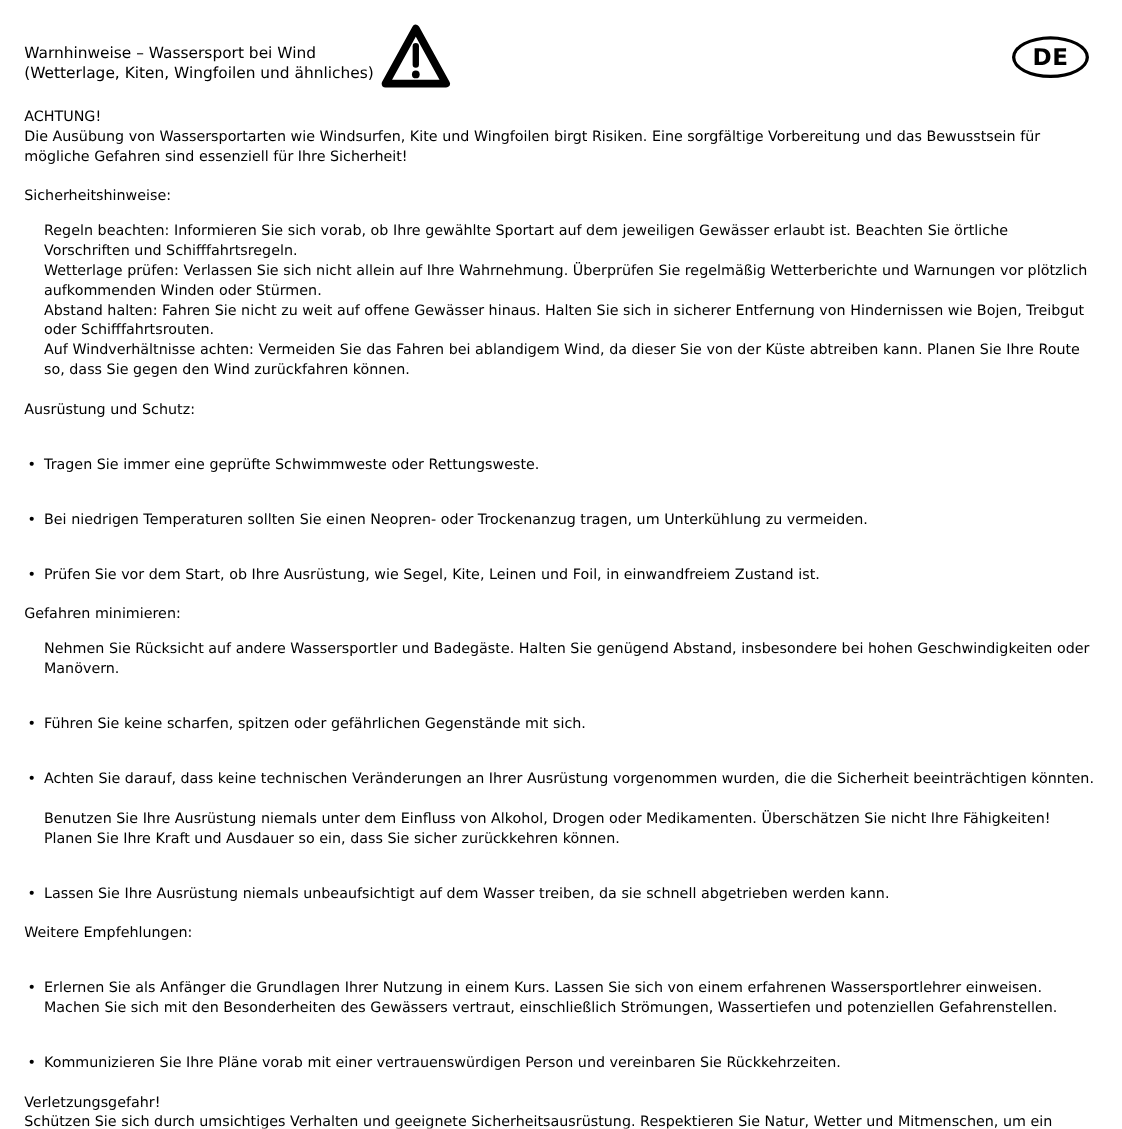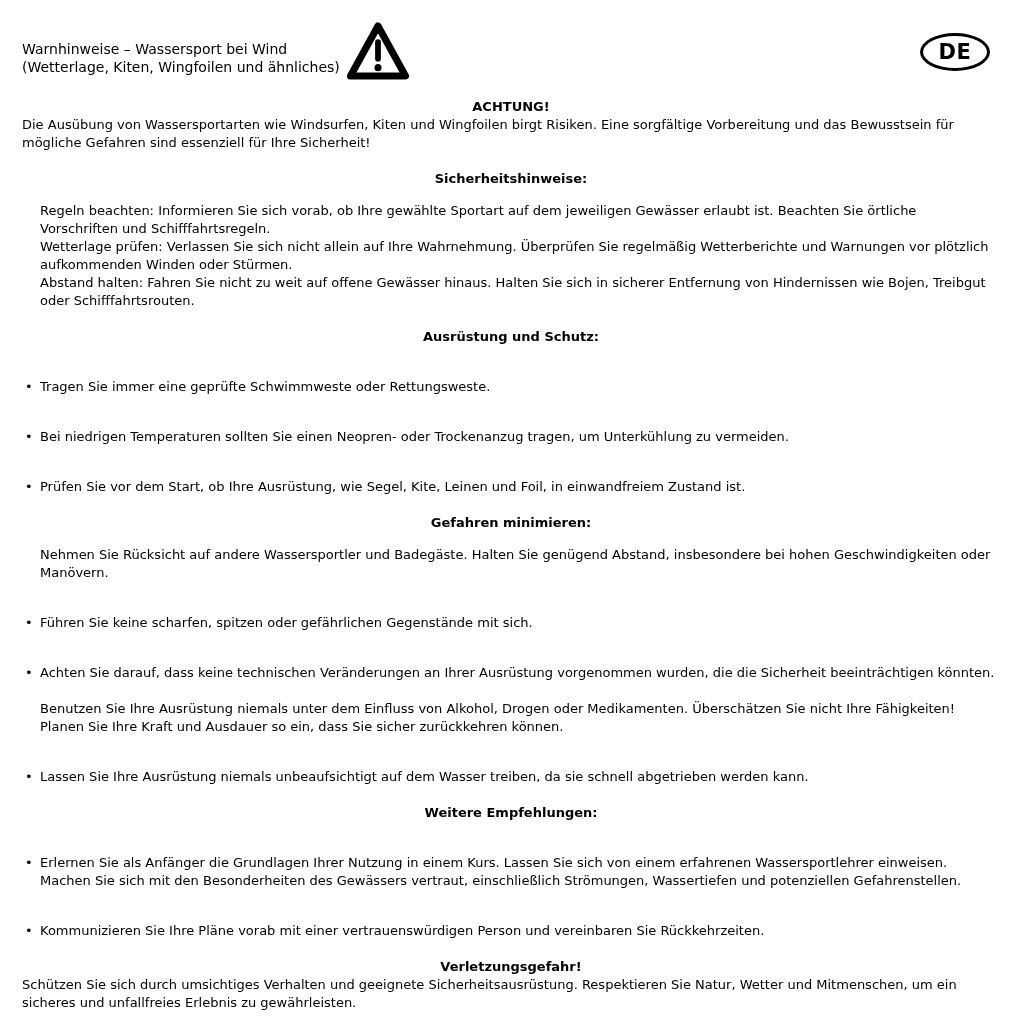--- a/index.html
+++ b/index.html
@@ -51,23 +51,22 @@
     font-weight: bold;
     font-size: 21px;
     letter-spacing: 0.5px;
     flex: 0 0 auto;
     text-align: right;
   }
   
   .section { margin-top: 18px; }
   .section.first { margin-top: 16px; }
   .section .heading {
-    font-weight: bold;
+    font-weight: normal;
     margin: 0 0 14px 0;
-    text-align: center;
   }
   .section.tight .heading { margin-bottom: 0; }
   .item { margin: 0; max-width: 958px; }
   .item.indent {
     padding-left: 18px;
   }
   .item.bullet {
     padding-left: 18px;
     position: relative;
     margin-top: 32px;
@@ -92,28 +91,29 @@
     <path d="M50 34 L50 60" stroke="#000" stroke-width="9" stroke-linecap="round"></path>
     <circle cx="50" cy="74" r="5.5" fill="#000"></circle>
   </svg>
   <div class="lang-badge">
     <span>DE</span>
   </div>
 </div>
 
 <div class="section tight first">
   <div class="heading">ACHTUNG!</div>
-  <p class="item paragraph">Die Ausübung von Wassersportarten wie Windsurfen, Kiten und Wingfoilen birgt Risiken. Eine sorgfältige Vorbereitung und das Bewusstsein für mögliche Gefahren sind essenziell für Ihre Sicherheit!</p>
+  <p class="item paragraph">Die Ausübung von Wassersportarten wie Windsurfen, Kite und Wingfoilen birgt Risiken. Eine sorgfältige Vorbereitung und das Bewusstsein für mögliche Gefahren sind essenziell für Ihre Sicherheit!</p>
 </div>
 
 <div class="section">
   <div class="heading">Sicherheitshinweise:</div>
   <p class="item indent">Regeln beachten: Informieren Sie sich vorab, ob Ihre gewählte Sportart auf dem jeweiligen Gewässer erlaubt ist. Beachten Sie örtliche Vorschriften und Schifffahrtsregeln.</p>
   <p class="item indent">Wetterlage prüfen: Verlassen Sie sich nicht allein auf Ihre Wahrnehmung. Überprüfen Sie regelmäßig Wetterberichte und Warnungen vor plötzlich aufkommenden Winden oder Stürmen.</p>
   <p class="item indent">Abstand halten: Fahren Sie nicht zu weit auf offene Gewässer hinaus. Halten Sie sich in sicherer Entfernung von Hindernissen wie Bojen, Treibgut oder Schifffahrtsrouten.</p>
+  <p class="item indent">Auf Windverhältnisse achten: Vermeiden Sie das Fahren bei ablandigem Wind, da dieser Sie von der Küste abtreiben kann. Planen Sie Ihre Route so, dass Sie gegen den Wind zurückfahren können.</p>
 </div>
 
 <div class="section">
   <div class="heading">Ausrüstung und Schutz:</div>
   <p class="item bullet">Tragen Sie immer eine geprüfte Schwimmweste oder Rettungsweste.</p>
   <p class="item bullet">Bei niedrigen Temperaturen sollten Sie einen Neopren- oder Trockenanzug tragen, um Unterkühlung zu vermeiden.</p>
   <p class="item bullet">Prüfen Sie vor dem Start, ob Ihre Ausrüstung, wie Segel, Kite, Leinen und Foil, in einwandfreiem Zustand ist.</p>
 </div>
 
 <div class="section">

